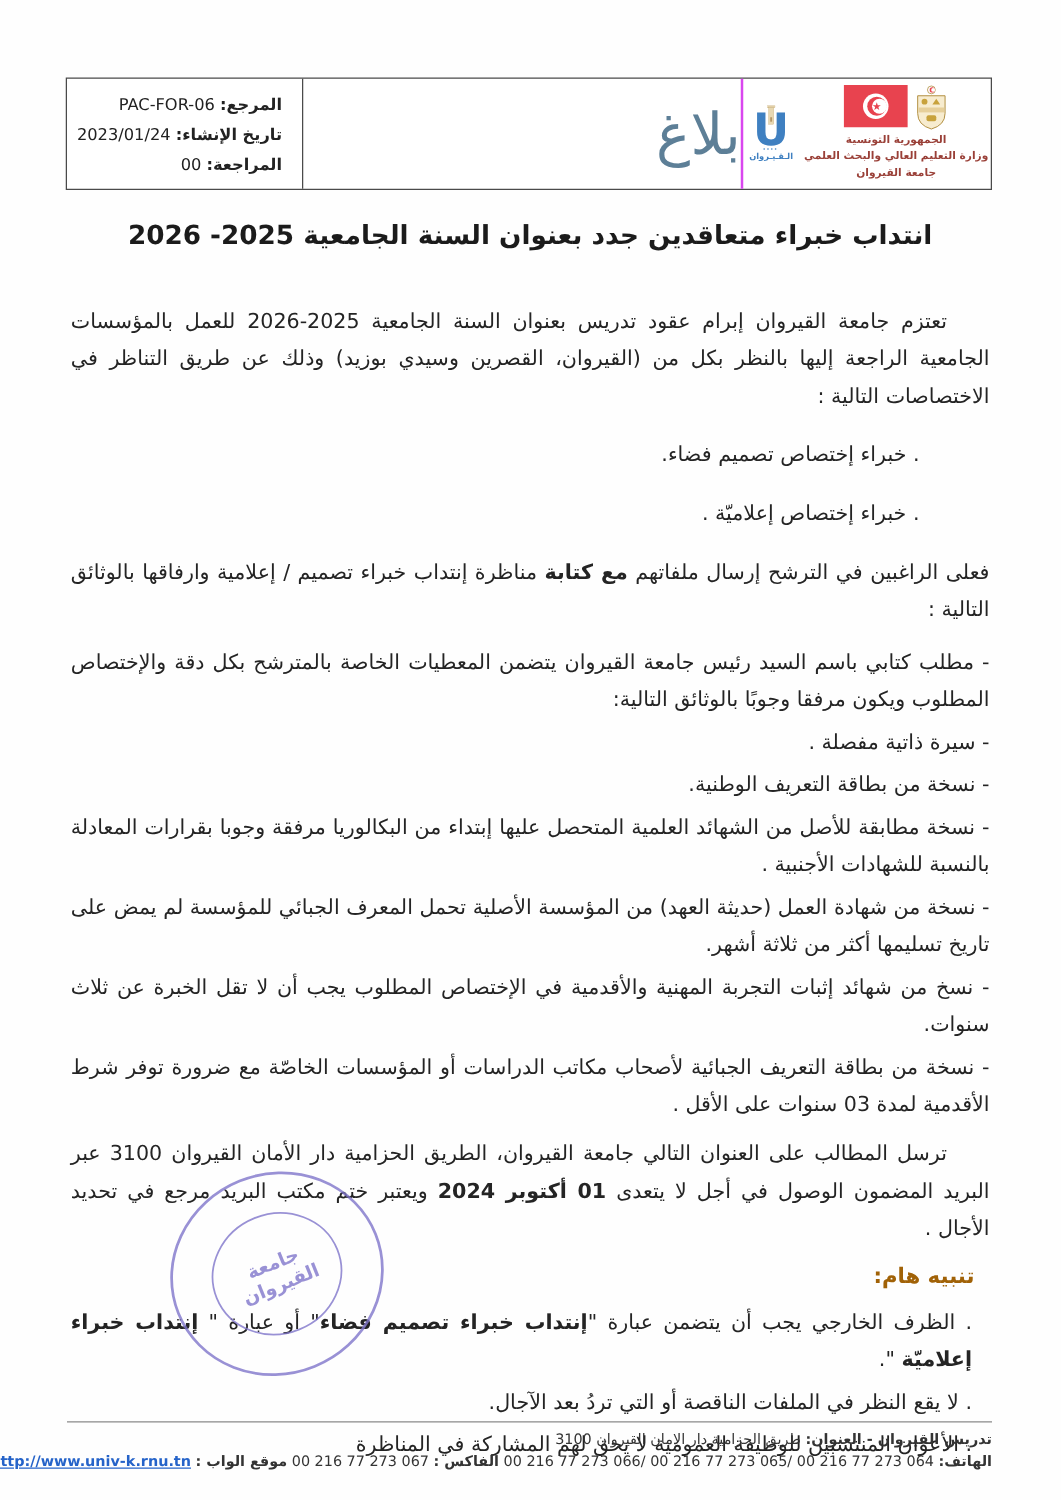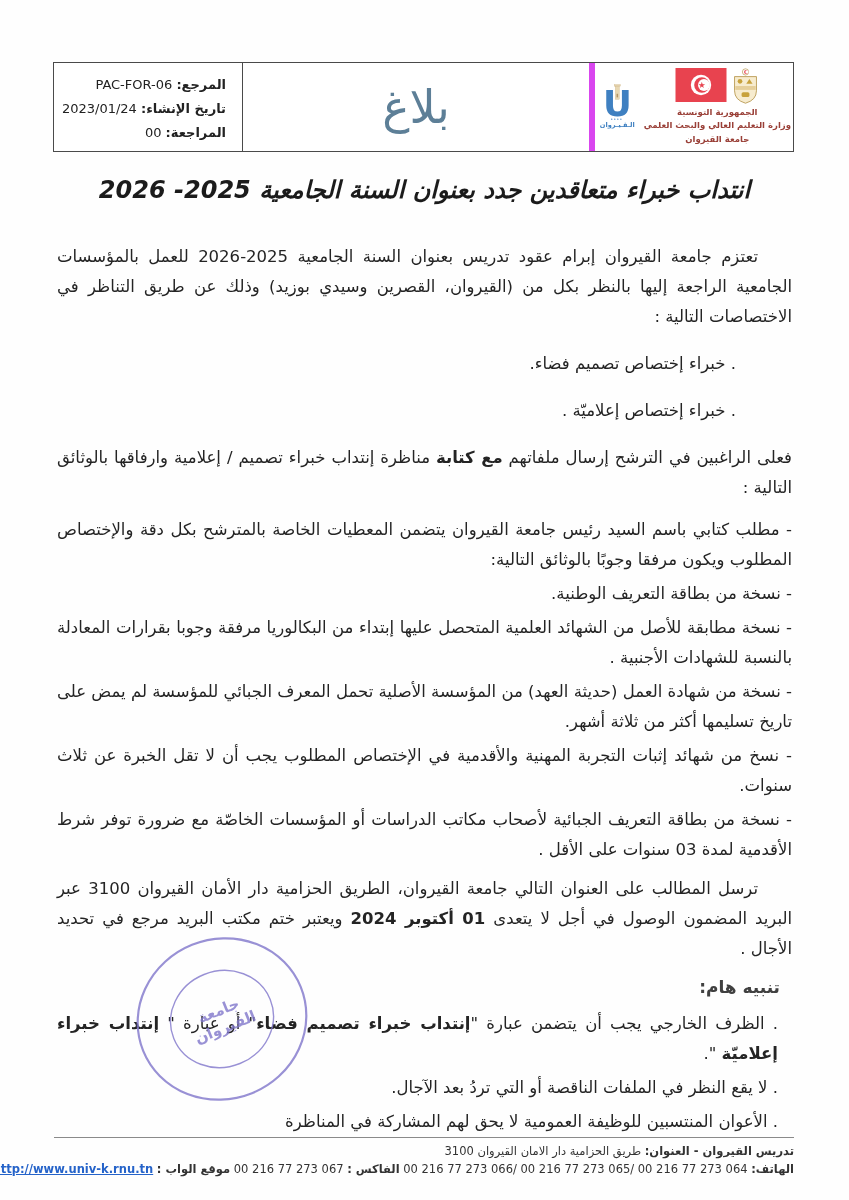--- a/index.html
+++ b/index.html
@@ -3,42 +3,42 @@
 <meta charset="utf-8">
 <style>
   html,body{margin:0;padding:0;background:#e9e9e9;}
   .page{position:relative;width:849px;height:1200px;background:#fefefe;overflow:hidden;
         direction:rtl;font-family:"DejaVu Sans",sans-serif;color:#222;}
   
   .hdr{position:absolute;top:62px;right:55px;width:739px;height:88px;display:flex;
        border:1px solid #4a4a4a;background:#fff;}
   .cell{box-sizing:border-box;}
   .cell-logos{width:198px;display:flex;align-items:center;justify-content:center;gap:6px;padding:3px 2px;}
-  .cell-doctype{flex:1;border-left:1px solid #4a4a4a;border-right:6px solid #d946ef;
-                display:flex;align-items:center;justify-content:center;}
+  .cell-doctype{flex:1;border-left:1px solid #4a4a4a;border-right:2px solid #d946ef;
+                display:flex;align-items:center;justify-content:flex-start;}
   .doctype{font-size:46px;color:#5d7f97;letter-spacing:2px;}
   .cell-meta{width:188px;padding:10px 16px 0 6px;font-size:13px;line-height:1.85;text-align:right;}
   .meta-label{font-weight:bold;}
   .ltr{direction:ltr;unicode-bidi:embed;}
   .org-col{display:flex;flex-direction:column;align-items:center;}
   .flag-row{display:flex;align-items:flex-start;gap:5px;}
   .org-lines{margin-top:2px;font-size:8.5px;font-weight:bold;color:#9a4038;line-height:1.55;text-align:center;white-space:nowrap;}
   
   .title{position:absolute;top:176px;right:57px;left:57px;text-align:center;
-         font-size:24px;font-weight:bold;color:#1b1b1b;font-style:italic;}
+         font-size:21px;font-weight:bold;color:#1b1b1b;}
   
   .content{position:absolute;top:242px;right:57px;left:57px;font-size:16.5px;line-height:30px;
            text-align:justify;color:#242424;}
   .content p{margin:0 0 6px;}
   p.indent{text-indent:34px;}
   .spec{padding-right:56px;margin:17px 0;}
   p.apply{margin:7px 0 12px;}
   p.req{margin:0 0 4px;}
   p.addr{text-indent:34px;margin:9px 0 8px;}
-  .notice-h{color:#404040;font-weight:bold;font-size:17px;margin:2px 0 7px;padding-right:12px;}
+  .notice-h{color:#a16207;font-weight:bold;font-size:17px;margin:2px 0 7px;padding-right:12px;}
   p.nb{padding-right:14px;margin:0 0 4px;}
   b{font-weight:bold;}
   
   .stamp{position:absolute;top:933px;right:536px;width:182px;height:172px;
          transform:rotate(-22deg);opacity:.8;pointer-events:none;}
   .stamp text{font-family:"DejaVu Sans",sans-serif;}
   
   .footer{position:absolute;top:1137px;right:55px;left:54px;border-top:1px solid #8a8a8a;
           padding-top:4px;font-size:11.5px;color:#333;}
   .f-line1{text-align:right;line-height:1.6;}
@@ -112,20 +112,21 @@
 
   <div class="content">
     <p class="indent">تعتزم جامعة القيروان إبرام عقود تدريس بعنوان السنة الجامعية 2025-2026 للعمل بالمؤسسات الجامعية الراجعة إليها بالنظر بكل من (القيروان، القصرين وسيدي بوزيد) وذلك عن طريق التناظر في الاختصاصات التالية :</p>
 
     <div class="spec">. خبراء إختصاص تصميم فضاء.</div>
     <div class="spec">. خبراء إختصاص إعلاميّة .</div>
 
     <p class="apply"><span>فعلى الراغبين في الترشح إرسال ملفاتهم </span><b>مع كتابة</b><span> مناظرة إنتداب خبراء تصميم / إعلامية  وارفاقها بالوثائق التالية :</span></p>
 
     <p class="req">- مطلب كتابي باسم السيد رئيس جامعة القيروان يتضمن المعطيات الخاصة بالمترشح بكل دقة والإختصاص المطلوب ويكون مرفقا وجوبًا بالوثائق التالية:</p>
+    <p class="req">- سيرة ذاتية مفصلة .</p>
     <p class="req">- نسخة من بطاقة التعريف الوطنية.</p>
     <p class="req">- نسخة مطابقة للأصل من الشهائد العلمية المتحصل عليها إبتداء من البكالوريا مرفقة وجوبا بقرارات المعادلة بالنسبة للشهادات الأجنبية .</p>
     <p class="req">- نسخة من شهادة العمل (حديثة العهد) من المؤسسة الأصلية تحمل المعرف الجبائي للمؤسسة لم يمض على تاريخ تسليمها أكثر من ثلاثة أشهر.</p>
     <p class="req">- نسخ من شهائد إثبات التجربة المهنية والأقدمية في الإختصاص المطلوب يجب أن لا تقل الخبرة عن ثلاث سنوات.</p>
     <p class="req">- نسخة من بطاقة التعريف الجبائية لأصحاب مكاتب الدراسات أو المؤسسات الخاصّة مع ضرورة توفر شرط الأقدمية لمدة 03 سنوات على الأقل .</p>
 
     <p class="addr"><span>ترسل المطالب على العنوان التالي جامعة القيروان، الطريق الحزامية دار الأمان القيروان 3100 عبر البريد المضمون الوصول في أجل لا يتعدى </span><b>01 أكتوبر 2024</b><span> ويعتبر ختم مكتب البريد مرجع في تحديد الأجال .</span></p>
 
     <div class="notice-h">تنبيه هام:</div>
     <p class="nb"><span>. الظرف الخارجي يجب أن يتضمن عبارة "</span><b>إنتداب خبراء تصميم فضاء</b><span>" أو عبارة " </span><b>إنتداب خبراء إعلاميّة</b><span> ".</span></p>

